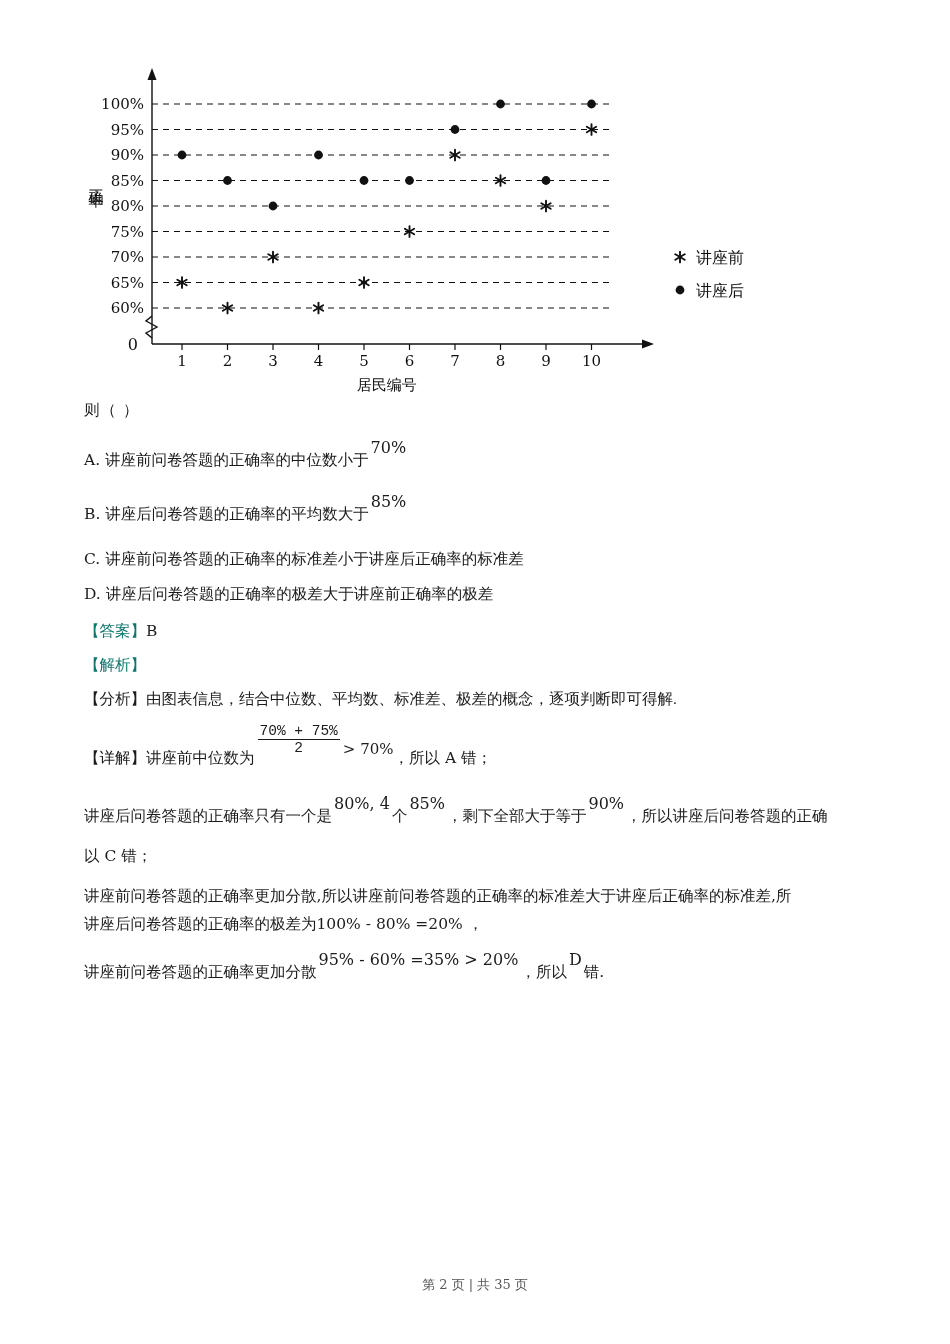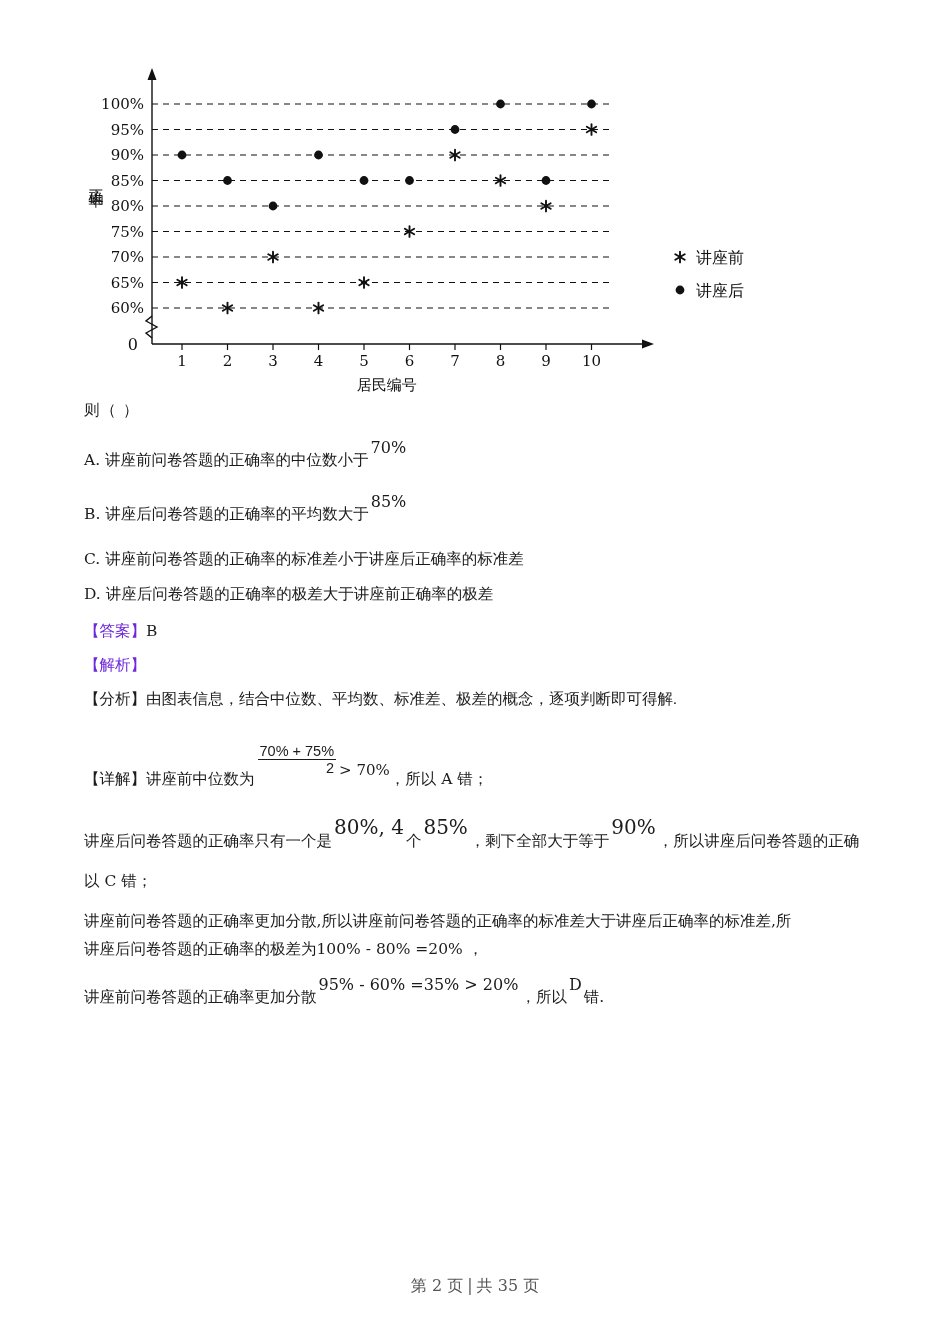--- a/index.html
+++ b/index.html
@@ -70,65 +70,64 @@
     display: block;
   }
   .opt.tall { min-height: 50px; }
   .opt.flat { min-height: 0; margin-bottom: 12px; }
 
   
   .frm {
     display: inline-block;
     vertical-align: 12px;
     font-family: "DejaVu Serif", "Liberation Serif", serif;
-    font-size: 20px;
+    font-size: 16px;
     padding: 0 2px;
     line-height: 1;
   }
   .frm.big { font-size: 16px; }
 
   .tagline { margin-bottom: 10px; }
   .tag {
-    color: #6d28d9;
+    color: #0f766e;
     font-family: "DejaVu Serif", "Liberation Serif", serif;
   }
 
   .sol-line { margin-bottom: 4px; }
-  .sol-gap { margin-bottom: 0; font-family: Liberation Serif, serif; }
+  .sol-gap { margin-bottom: 12px; font-family: Liberation Serif, serif; }
 
   
   .fracbox {
     display: inline-block;
     vertical-align: 6px;
-    text-align: right;
+    text-align: center;
     font-size: 14.5px;
     line-height: 1.12;
     padding: 0 3px;
-    font-family: Liberation Sans, sans-serif;
-    margin-top: 32px;
+    font-family: Liberation Mono, monospace;
   }
   .fracbox .num { display: block; padding: 0 2px; }
   .fracbox .den { display: block; border-top: 1.2px solid #1a1a1a; padding: 0 2px; }
   .frac-assembly { display: inline-block; vertical-align: 5px; }
   .frac-assembly .tail {
     display: inline-block;
     vertical-align: 4px;
     font-size: 15px;
   }
 
   .para { margin-bottom: 16px; }
   .para.loose { margin-bottom: 26px; }
 
   .footer {
     position: absolute;
     left: 0;
     top: 1276px;
     width: 950px;
     text-align: center;
-    font-size: 16px;
+    font-size: 13px;
     color: #555;
     font-family: "DejaVu Serif", "Liberation Serif", serif;
   }
   .footer .sep { padding: 0 4px; }
 </style>
 </head>
 <body>
 
 <div class="page">
 

